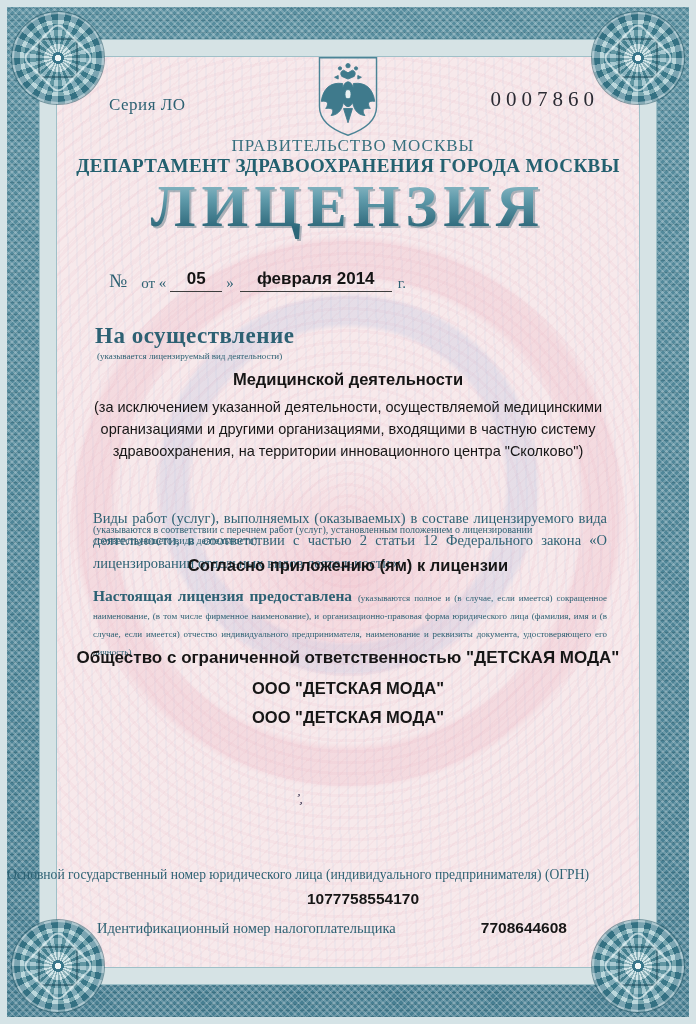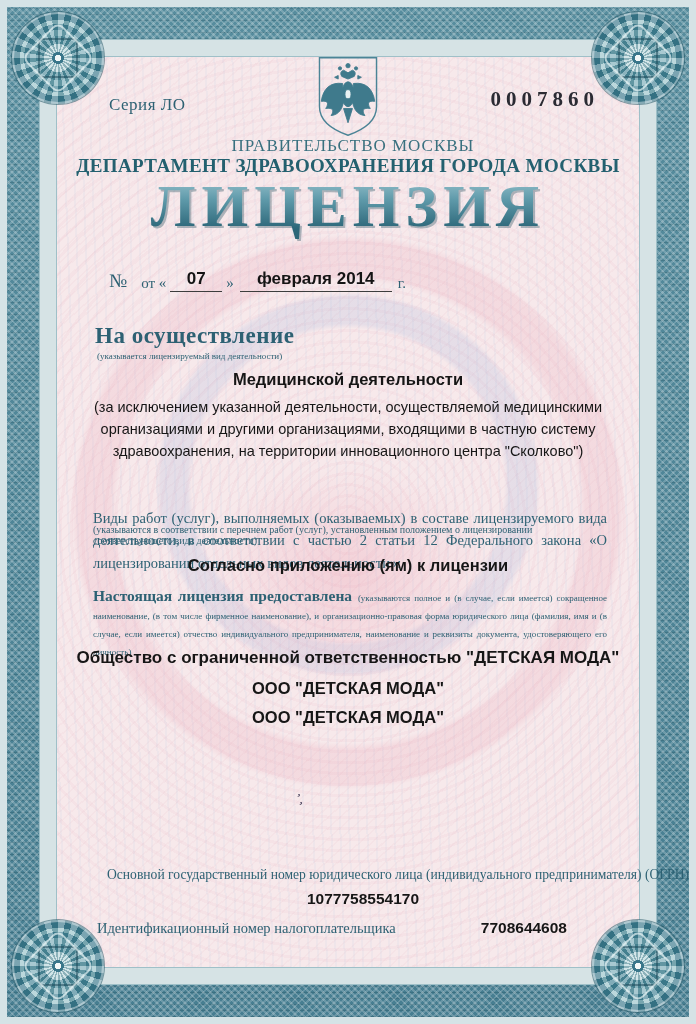--- a/index.html
+++ b/index.html
@@ -39,21 +39,21 @@
   }
   .rosette::before{content:"";position:absolute;inset:26px;border:2px solid rgba(25,70,85,.5);border-radius:5px;}
   .rosette::after{content:"";position:absolute;inset:20px;border:2px solid rgba(240,250,250,.65);border-radius:8px;transform:rotate(45deg);}
   .tl{top:5px;left:5px;} .tr{top:5px;right:5px;} .bl{bottom:5px;left:5px;} .br{bottom:5px;right:5px;}
 
   .layer{position:absolute;inset:0;z-index:3;}
   .abs{position:absolute;}
 
   .teal{color:#2d6173;}
   .series{left:102px;top:88px;font-size:17px;letter-spacing:.5px;}
-  .serial{right:90px;top:80px;font-family:"Liberation Serif",serif;font-size:21px;letter-spacing:5px;color:#2b2b33;font-weight:700;}
+  .serial{right:90px;top:80px;font-family:"Liberation Serif",serif;font-size:21px;letter-spacing:5px;color:#2b2b33;font-weight:400;}
   .crest{left:0;right:0;top:48px;text-align:center;}
   .gov{left:0;right:0;top:129px;text-align:center;font-size:17px;letter-spacing:1px;color:#39707f;margin-left:10px;}
   .dept{left:0;right:0;top:148px;text-align:center;font-size:19px;font-weight:700;letter-spacing:.4px;color:#23606f;}
   .doc-title{
     left:0;right:0;top:166px;text-align:center;
     font-weight:700;font-size:60px;letter-spacing:6px;line-height:1.1;
     background:linear-gradient(180deg,#a3cad4 0%, #5f9aaa 40%, #2c6678 85%);
     -webkit-background-clip:text;background-clip:text;color:#2f6b7d;-webkit-text-fill-color:transparent;
     filter:drop-shadow(2px 2px 0 rgba(33,78,92,.35));
   }
@@ -72,21 +72,21 @@
   .works-intro{left:86px;right:82px;top:478px;text-align:justify;font-size:14.5px;line-height:1.55;color:#2d6173;margin-top:22px;}
   .works-note{left:86px;right:82px;top:517px;font-size:10px;color:#2d6173;}
   .works-value{left:0;right:0;top:549px;text-align:center;font-weight:700;font-size:16.5px;}
   .grantee-intro{left:86px;right:82px;top:581px;text-align:justify;line-height:16px;color:#2d6173;}
   .grantee-intro .lead{font-size:15.5px;font-weight:700;}
   .grantee-intro .fine{font-size:9px;}
   .name-full{left:0;right:0;top:641px;text-align:center;font-weight:700;font-size:17px;}
   .name-short{left:0;right:0;top:672px;text-align:center;font-weight:700;font-size:16.5px;}
   .name-brand{left:0;right:0;top:701px;text-align:center;font-weight:700;font-size:16.5px;}
   .ink{left:289px;top:784px;font-size:13px;color:#3a3550;transform:rotate(12deg);}
-  .ogrn-label{left:0;right:0;top:860px;text-align:right;font-size:13.6px;white-space:nowrap;color:#2d6173;}
+  .ogrn-label{left:0;right:0;top:860px;text-align:left;font-size:13.6px;white-space:nowrap;color:#2d6173;}
   .ogrn-value{left:30px;right:0;top:883px;text-align:center;font-weight:700;font-size:15.5px;}
   .inn-row{left:90px;right:90px;top:912px;display:flex;align-items:baseline;justify-content:space-between;}
   .inn-label{font-size:14.5px;color:#2d6173;}
   .inn-value{font-weight:700;font-size:15.5px;margin-right:32px;}
 </style>
 </head>
 <body>
 
 <div class="page">
   <div class="inner"></div>
@@ -119,21 +119,21 @@
 
     <div class="abs serial">0007860</div>
 
     <div class="abs gov">ПРАВИТЕЛЬСТВО МОСКВЫ</div>
     <div class="abs dept">ДЕПАРТАМЕНТ ЗДРАВООХРАНЕНИЯ ГОРОДА МОСКВЫ</div>
     <div class="abs doc-title">ЛИЦЕНЗИЯ</div>
 
     <div class="abs num-row teal">
       <span class="num-sign">№</span>
       <span class="from-label">от «</span>
-      <span class="blank day-blank">07</span>
+      <span class="blank day-blank">05</span>
       <span>»</span>
       <span class="blank month-blank">февраля 2014</span>
       <span>г.</span>
     </div>
 
     <div class="abs act-head">На осуществление</div>
     <div class="abs act-note">(указывается лицензируемый вид деятельности)</div>
     <div class="abs sans act-type">Медицинской деятельности</div>
     <div class="abs sans act-exc">(за исключением указанной деятельности, осуществляемой медицинскими организациями и другими организациями, входящими в частную систему здравоохранения, на территории инновационного центра "Сколково")</div>
 

